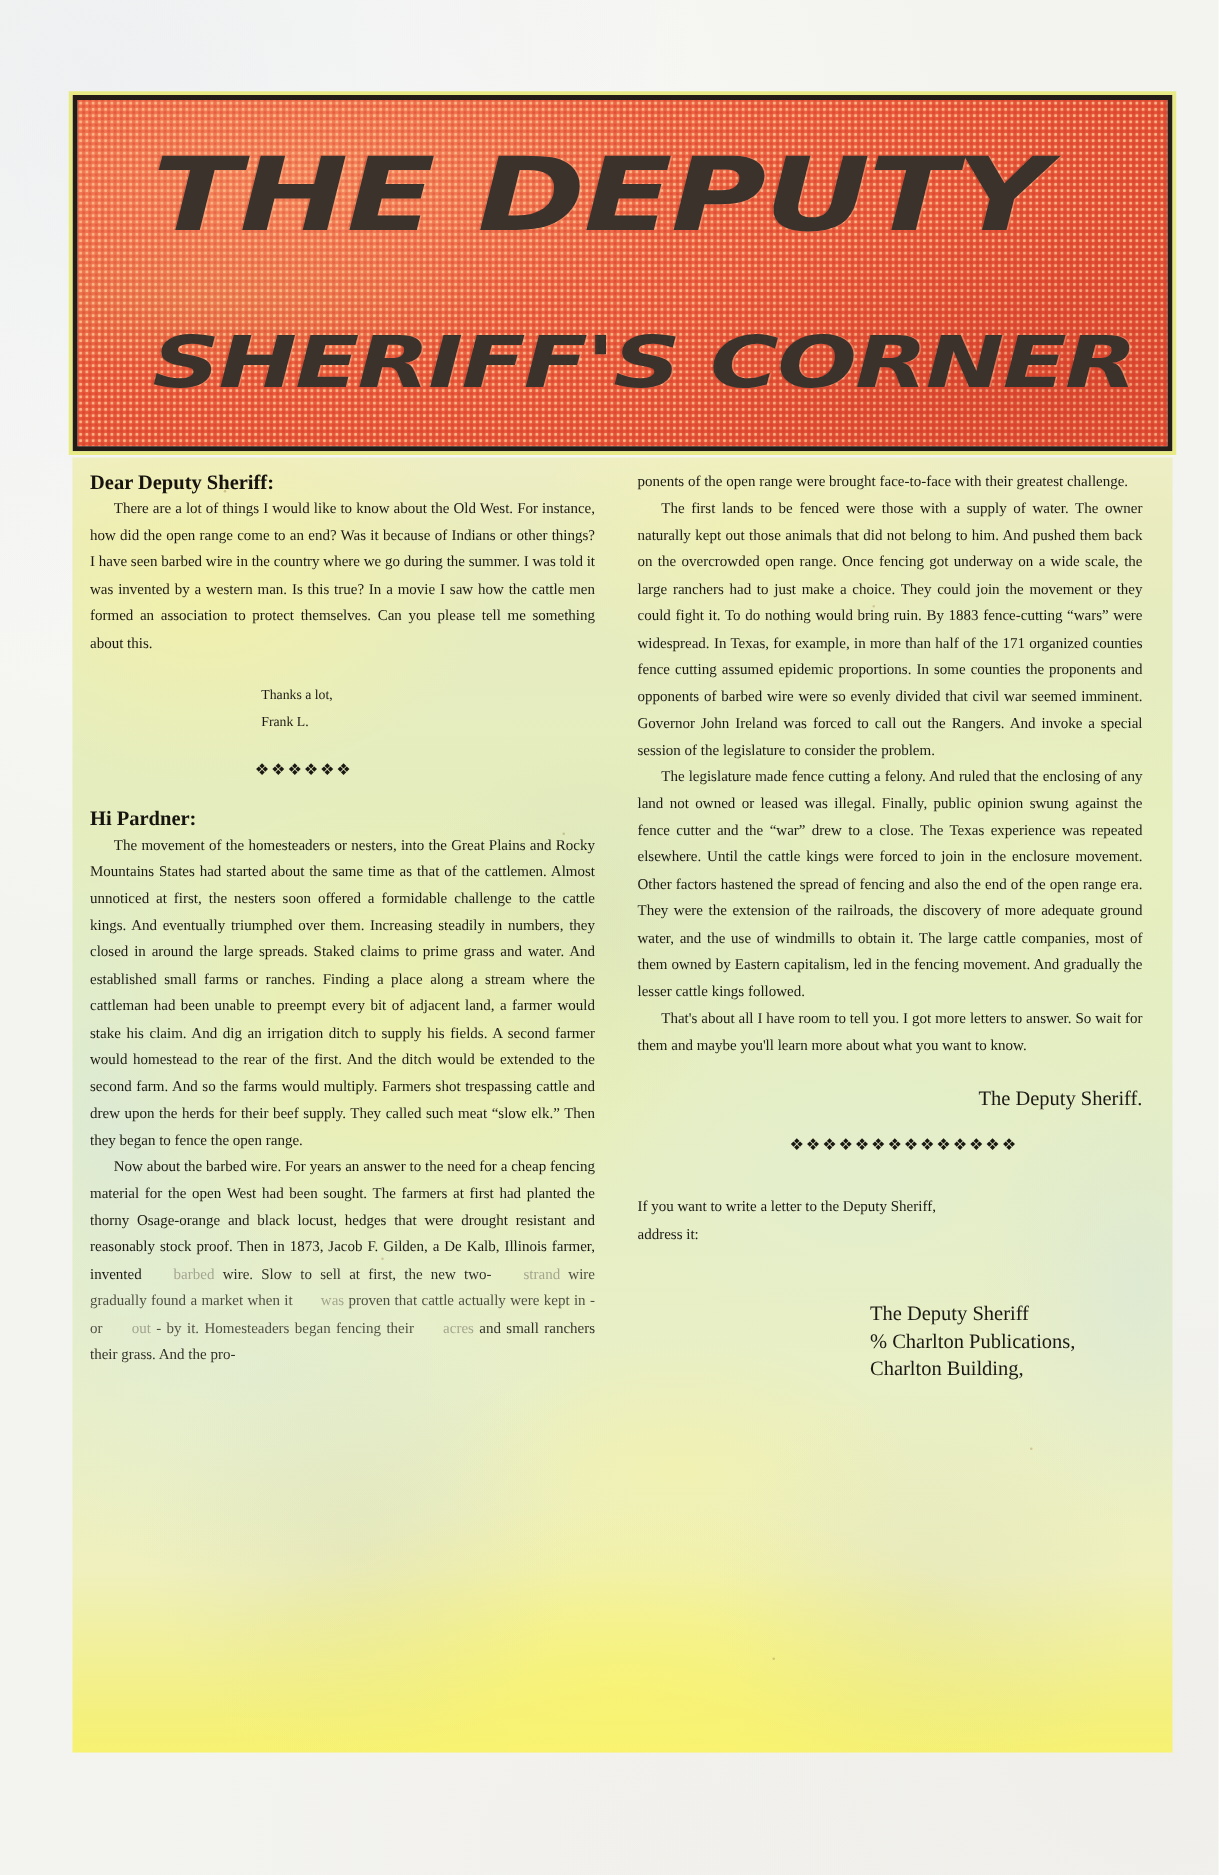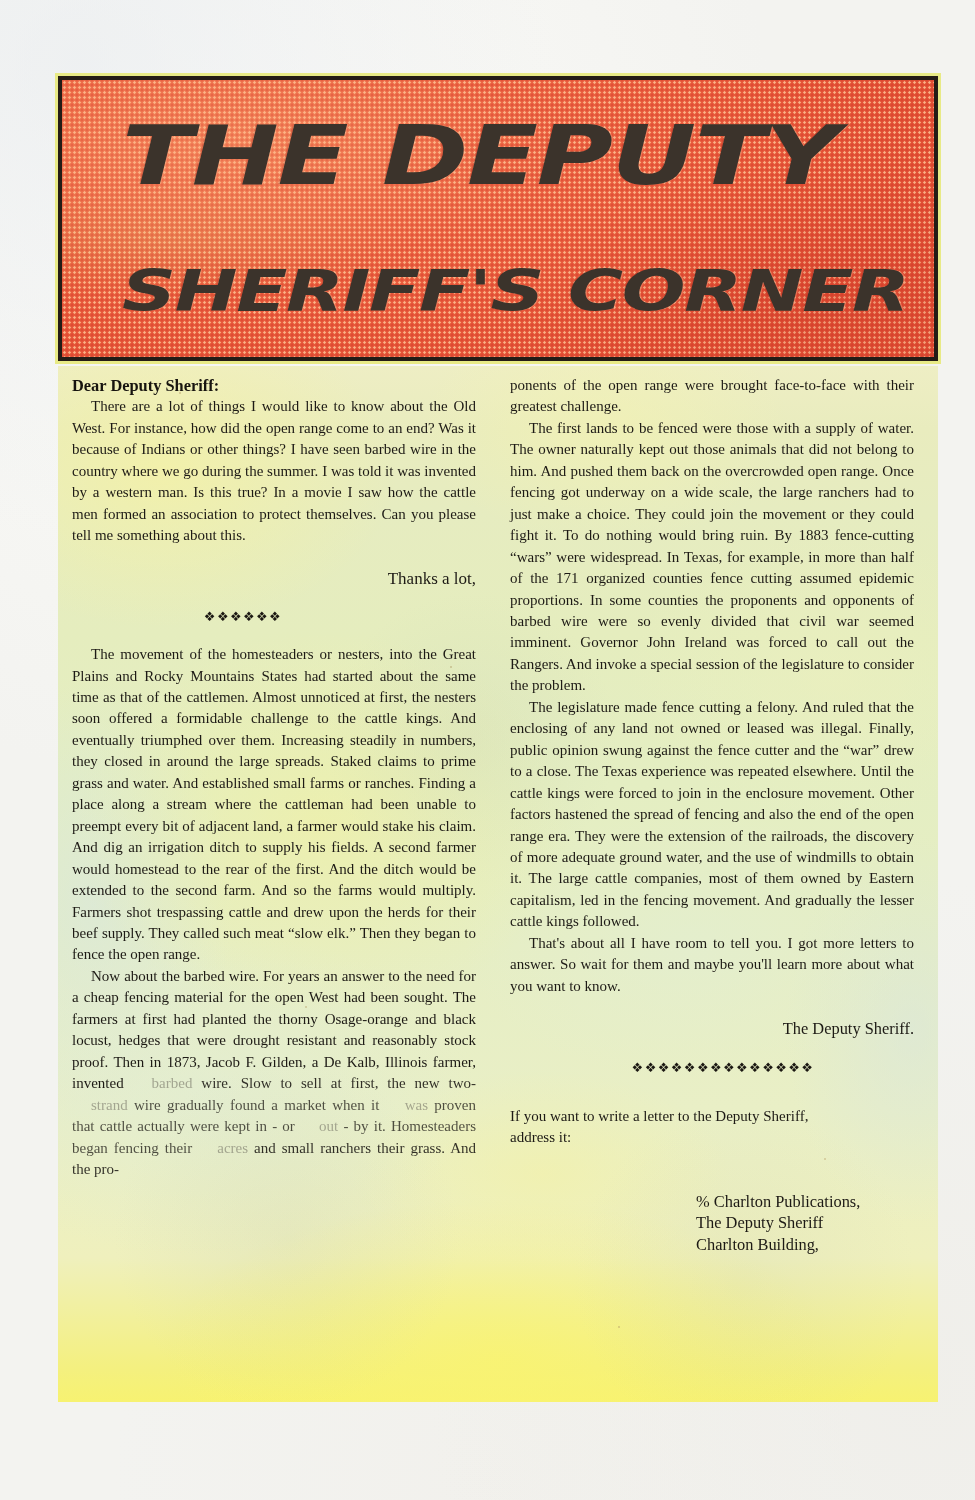--- a/index.html
+++ b/index.html
@@ -168,41 +168,41 @@
     padding: 0 10px;
   }
   .col {
     width: 404px;
     flex: 0 0 404px;
   }
 
   p.t, div.t {
     margin: 0;
     color: #1d1a15;
-    font-size: 15px;
+    font-size: 12px;
     line-height: 21.45px;
     text-align: justify;
     text-rendering: optimizeLegibility;
   }
   p.t { text-indent: 19px; }
   .salute {
     margin: 0;
     color: #17140f;
     font-size: 16.4px;
     line-height: 21.45px;
     font-weight: 700;
     text-indent: 0;
   }
   .signoff {
     margin: 0;
     color: #1d1a15;
-    font-size: 17px;
+    font-size: 11px;
     line-height: 21.45px;
     padding-left: 137px;
-    text-align: right;
+    text-align: left;
   }
   .spacer-sm { height: 21px; }
   .spacer-xs { height: 11px; }
 
   .dots {
     text-align: center;
     color: #1b1812;
     font-size: 13px;
     letter-spacing: 1.4px;
     line-height: 1;
@@ -271,27 +271,29 @@
 
         <div class="col">
 
           <div class="salute">Dear Deputy Sheriff:</div>
 
           <p class="t">There are a lot of things I would like to know about the Old West.  For instance, how did the open range come to an end?  Was it because of Indians or other things?  I have seen barbed wire in the country where we go during the summer. I was told it was invented by a western man.  Is this true?  In a movie I saw how the cattle men formed an association to protect themselves.  Can you please tell me something about this.</p>
 
           <div class="spacer-sm"></div>
 
           <div class="signoff">Thanks a lot,</div>
+          <div class="signoff">Frank L.</div>
 
           <div class="spacer-sm"></div>
 
           <div class="dots dots-left">❖❖❖❖❖❖</div>
 
           <div class="spacer-sm"></div>
 
+          <div class="salute">Hi Pardner:</div>
 
           <p class="t">The movement of the homesteaders or nesters, into the Great Plains and Rocky Mountains States had started about the same time as that of the cattlemen.  Almost unnoticed at first, the nesters soon offered a formidable challenge to the cattle kings.  And eventually triumphed over them. Increasing steadily in numbers, they closed in around the large spreads.  Staked claims to prime grass and water.  And established small farms or ranches.  Finding a place along a stream where the cattleman had been unable to  preempt every bit of adjacent land, a farmer would stake his claim. And dig an irrigation ditch to supply his fields. A second farmer would homestead to the rear of the first.   And the ditch would be extended to the second farm.   And so the farms would multiply.  Farmers shot trespassing cattle and drew upon the herds for their beef supply.  They called such meat “slow elk.”  Then they began to fence the open range.</p>
 
           <p class="t"><span>Now about the barbed wire.  For years an answer to the need for a cheap fencing material for the open West had been sought.  The farmers at first  had planted  the thorny Osage-orange and black locust, hedges that were drought resistant and reasonably stock proof.  Then in 1873, Jacob F. Gilden, a De Kalb, Illinois farmer, invented </span><span class="worn">barbed</span><span class="fade1"> wire.  Slow to sell at first, the new two-</span> <span class="worn">strand</span><span class="fade2"> wire gradually found a market when it</span> <span class="worn">was</span><span class="fade2"> proven that cattle actually were kept in - or</span> <span class="worn">out</span><span class="fade2"> - by it.   Homesteaders began fencing their</span> <span class="worn">acres</span><span class="fade1"> and small ranchers their grass.  And the pro-</span></p>
 
         </div>
 
         <div class="col">
 
           <div class="t noind">ponents of the open range were brought face-to-face with their greatest challenge.</div>
@@ -312,22 +314,22 @@
 
           <div class="spacer-sm"></div>
           <div class="spacer-xs"></div>
 
           <div class="t noind">If you want to write a letter to the Deputy Sheriff,</div>
           <div class="t noind">address it:</div>
 
           <div class="spacer-sm"></div>
           <div class="spacer-sm"></div>
 
+          <div class="addr">The Deputy Sheriff</div>
           <div class="addr">% Charlton Publications,</div>
-          <div class="addr">The Deputy Sheriff</div>
           <div class="addr">Charlton Building,</div>
 
         </div>
 
       </div>
     </div>
   </div>
 </div>
 
 </body></html>

